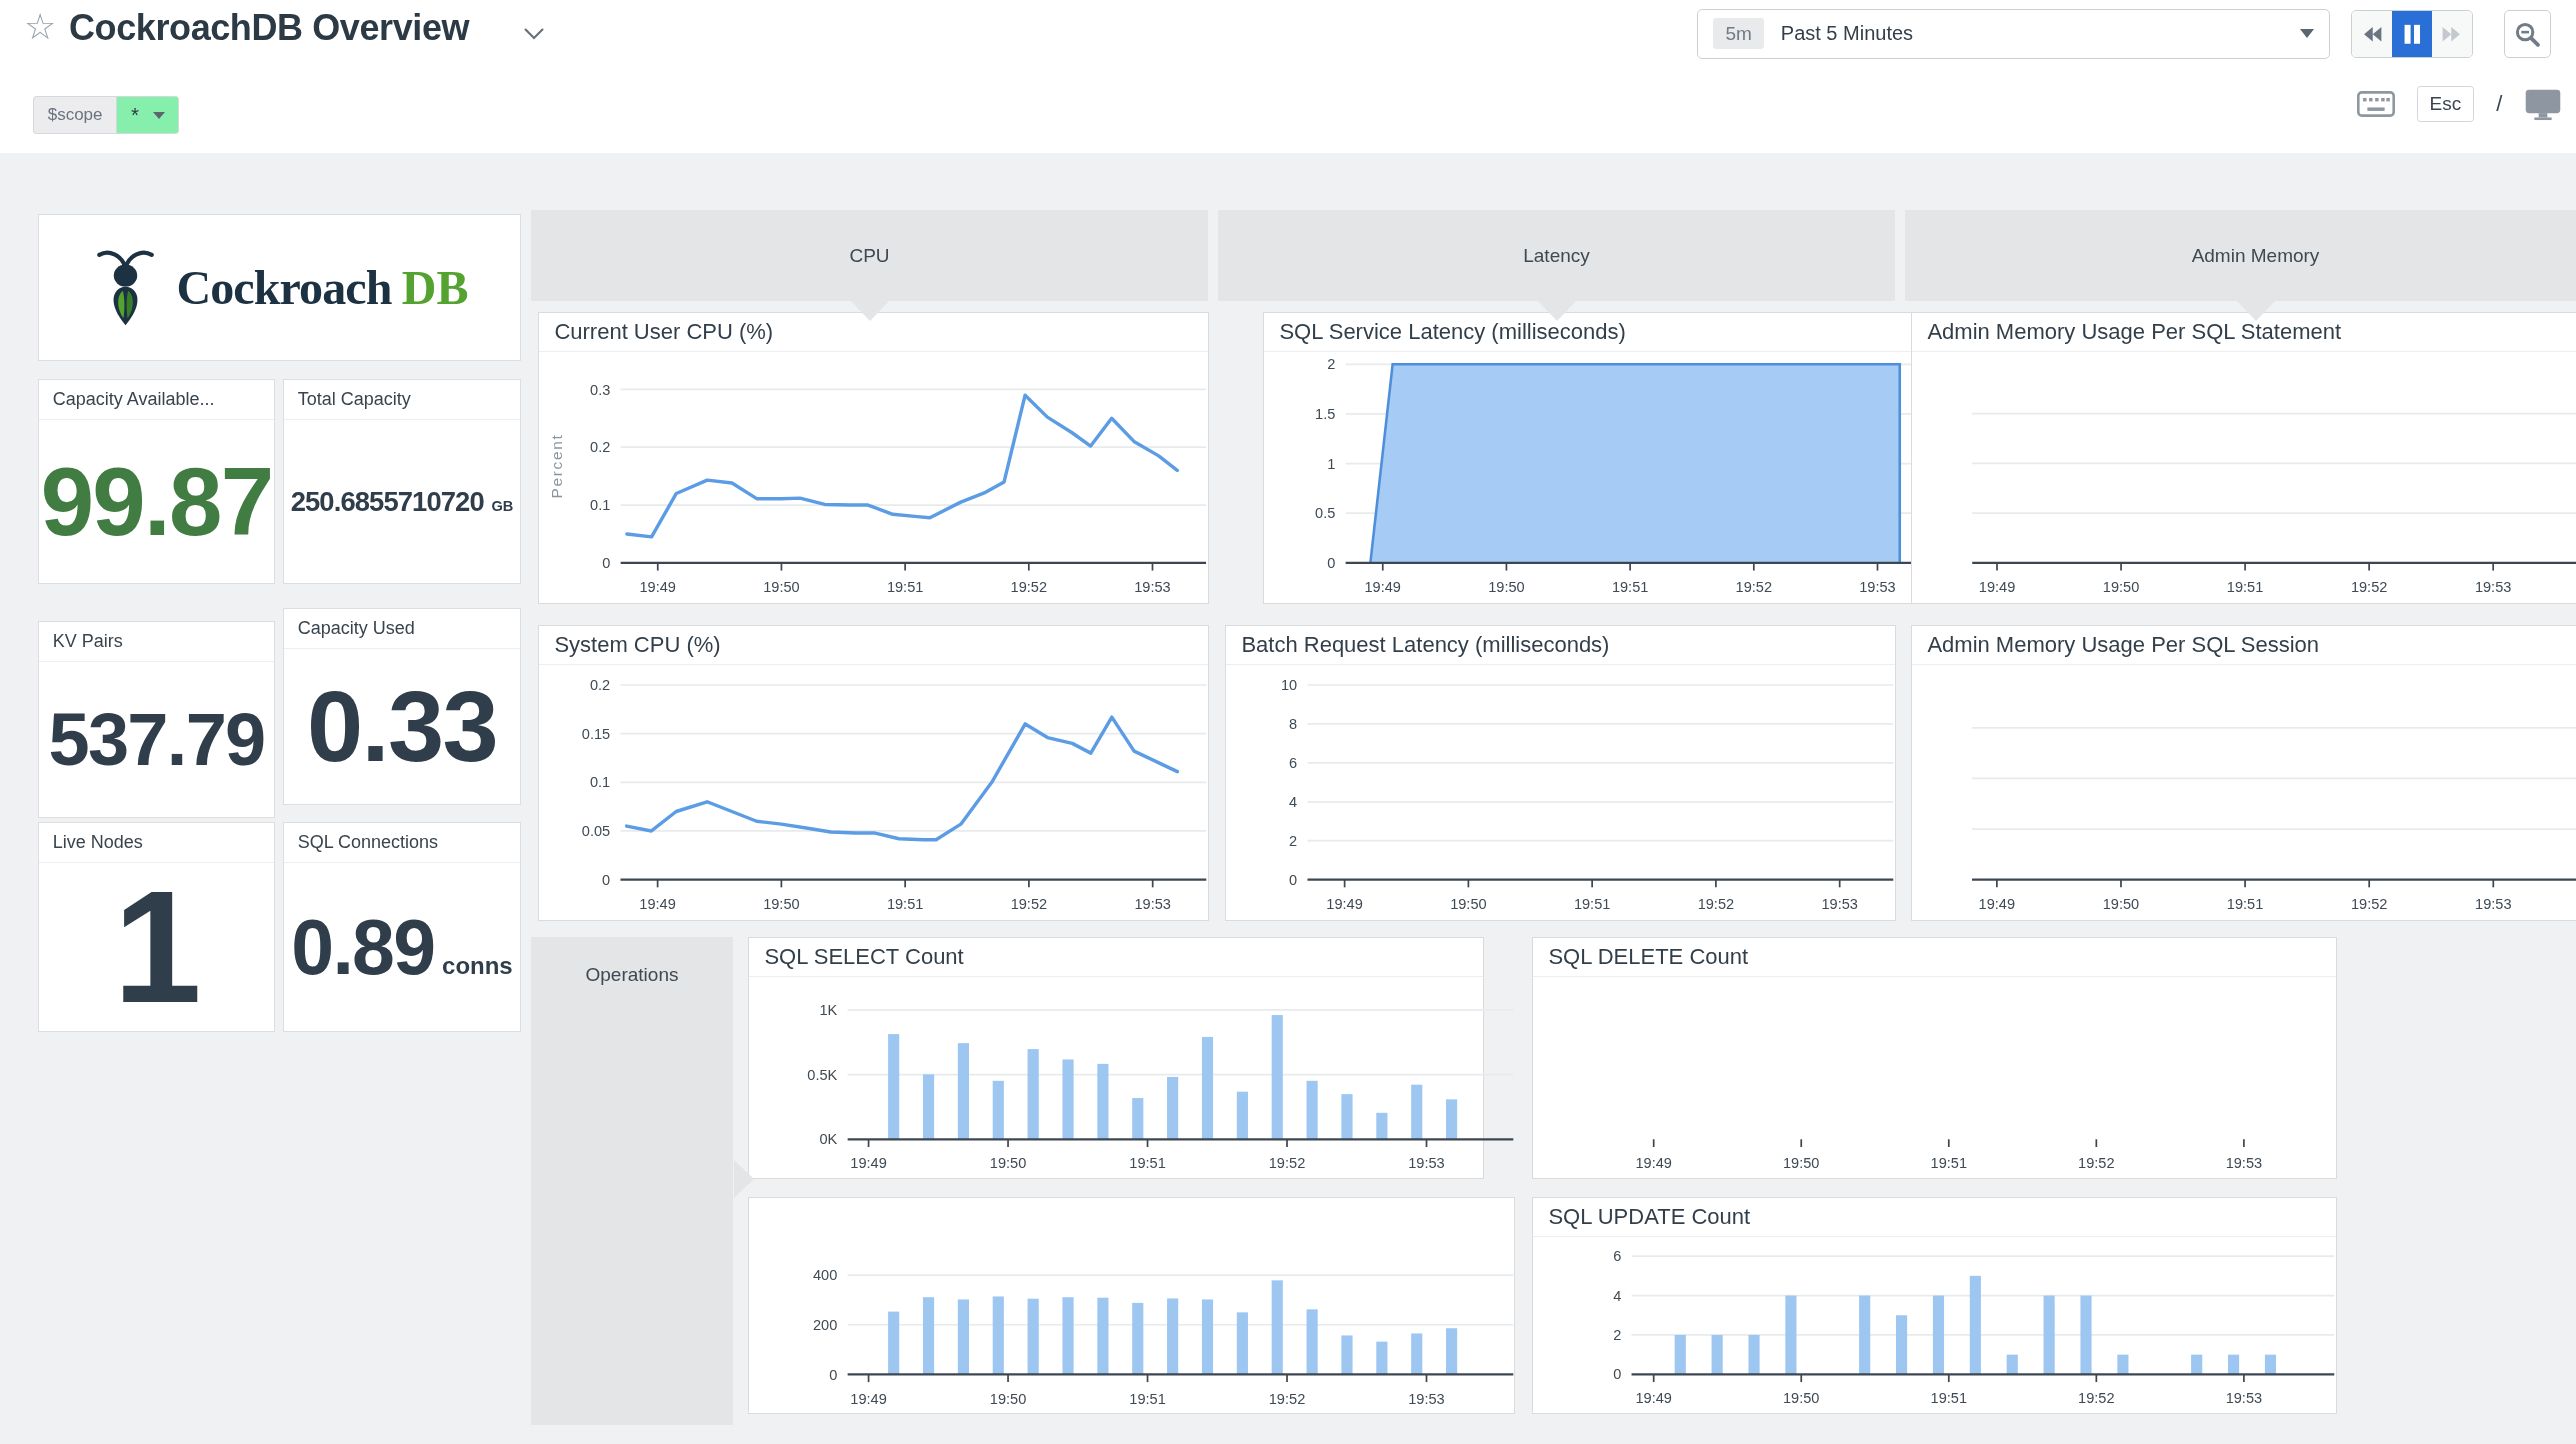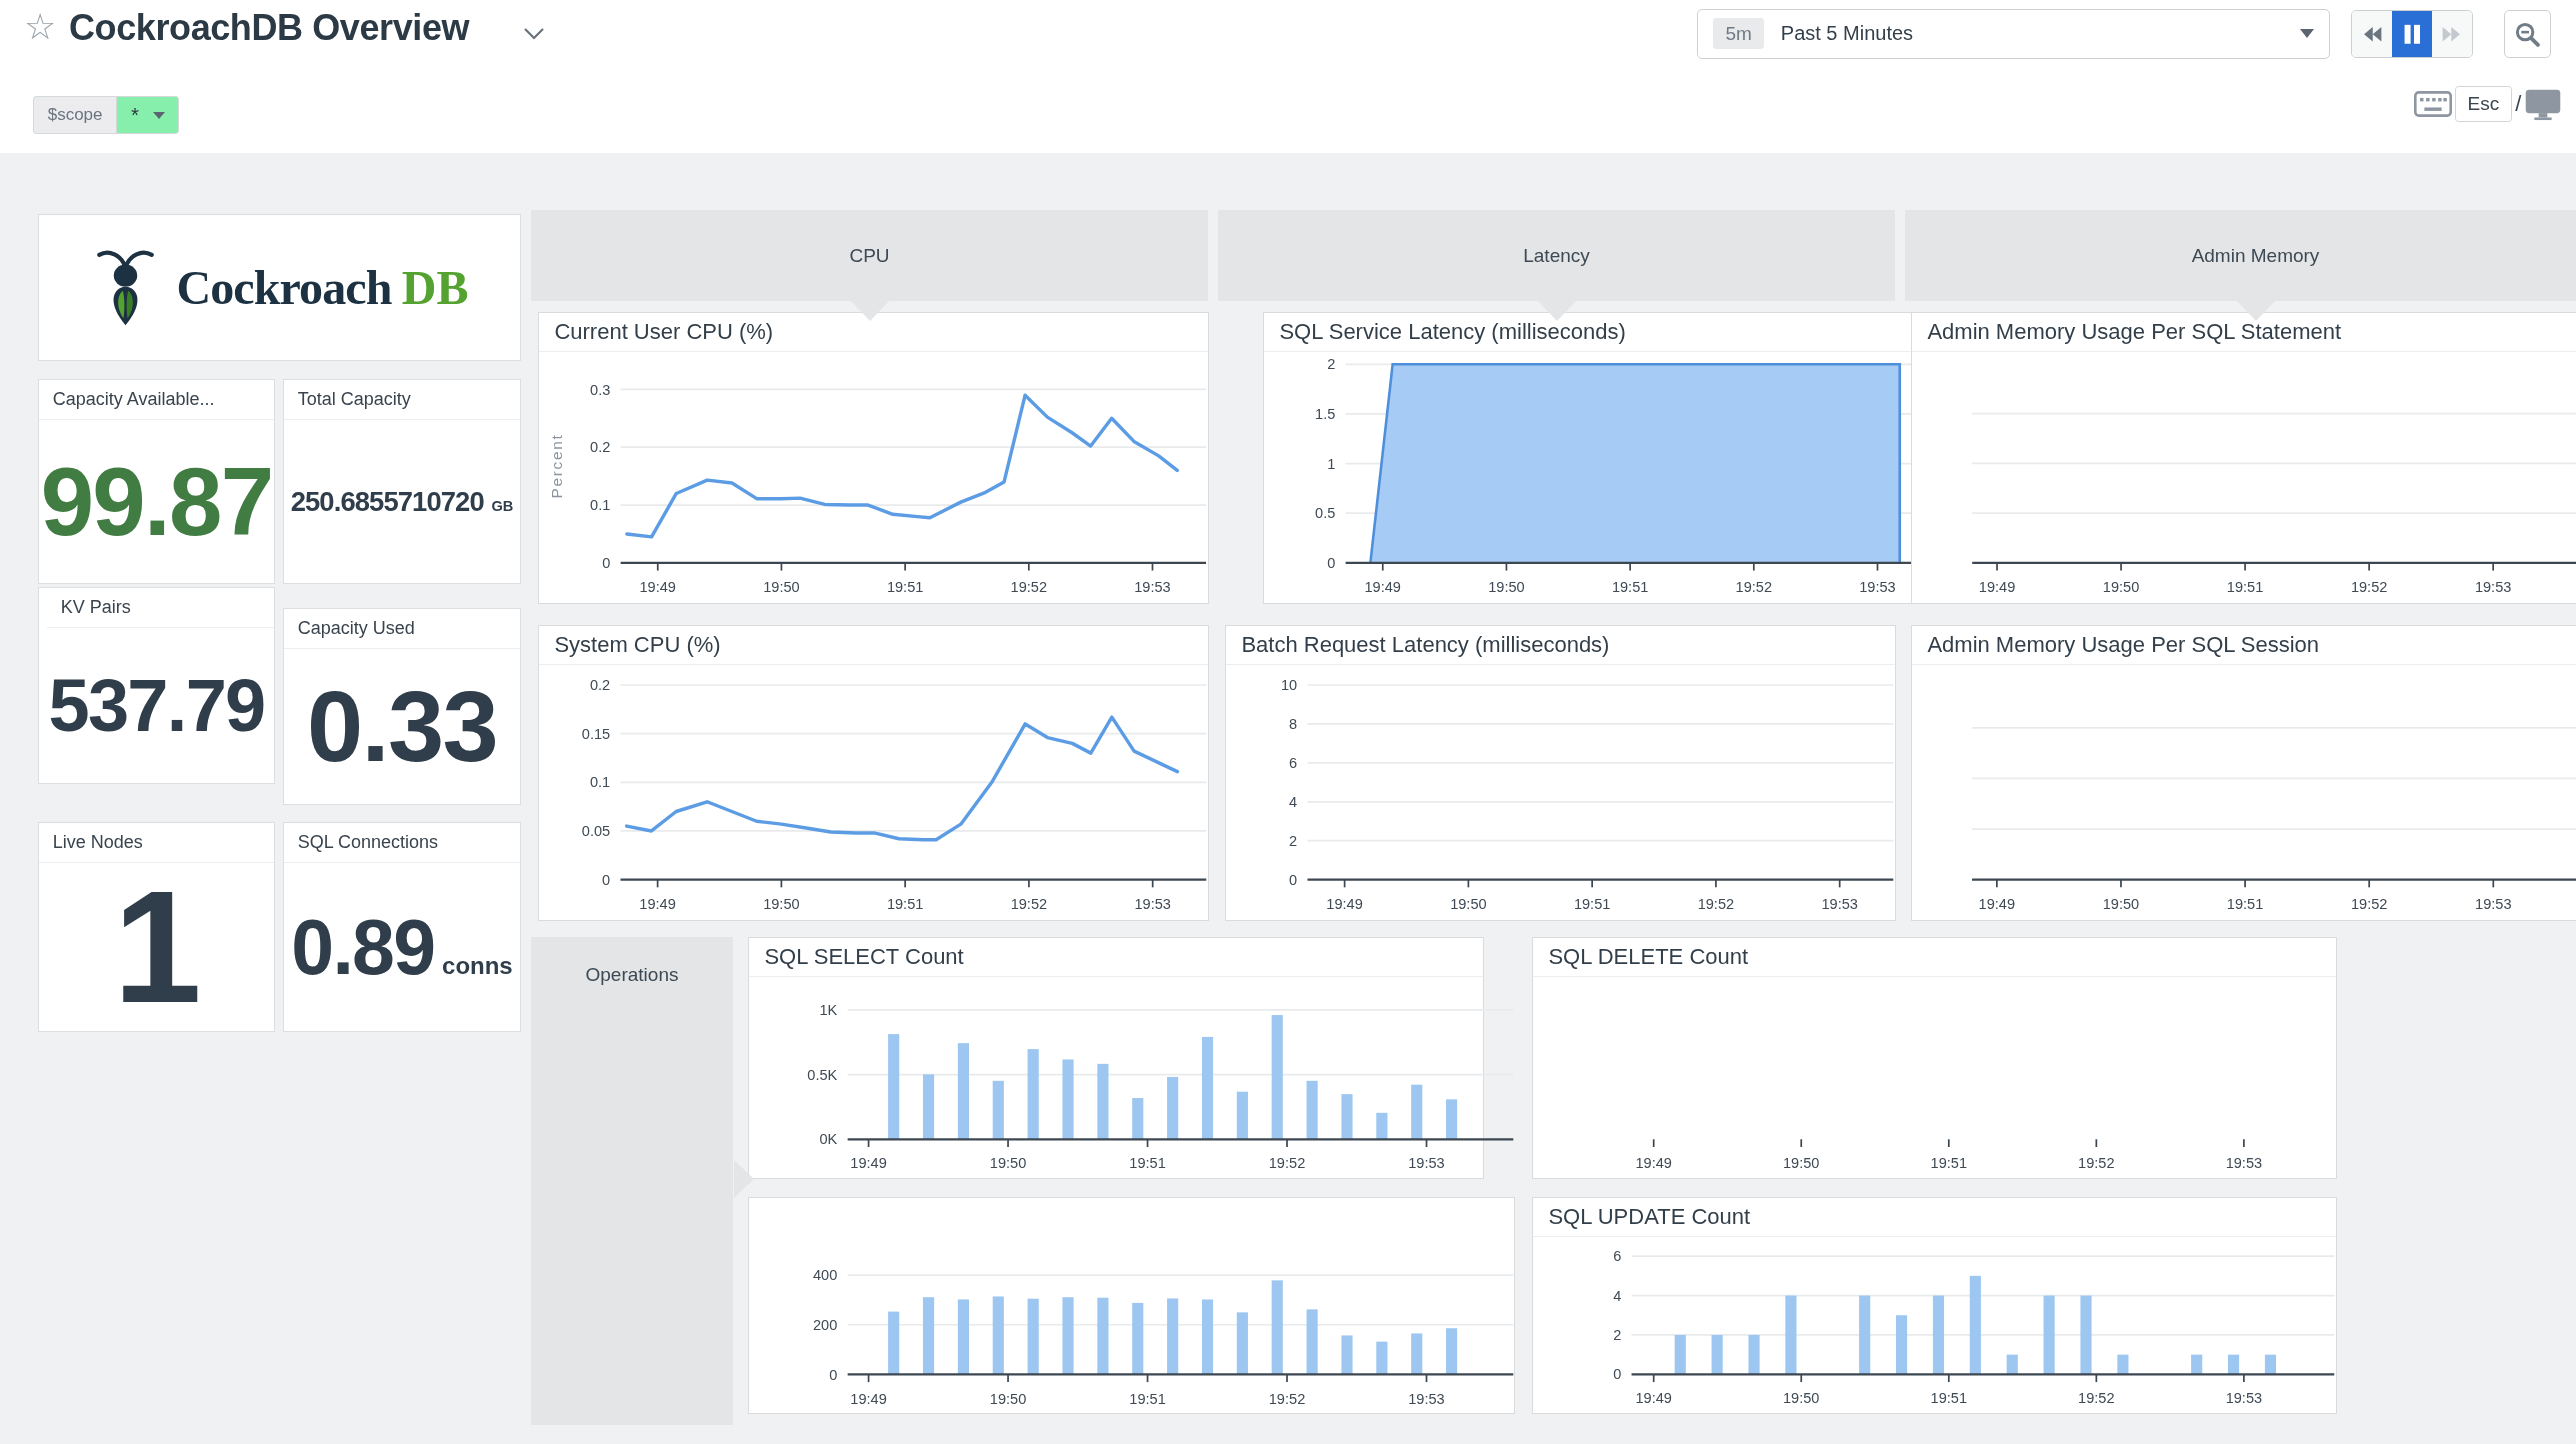--- a/index.html
+++ b/index.html
@@ -17,21 +17,21 @@
   .caret{width:0;height:0;border-left:7.7px solid transparent;border-right:7.7px solid transparent;border-top:9.4px solid #5a6570;}
   .tp-caret{margin-left:auto;}
   .btn-group{position:absolute;left:2351px;top:10.3px;height:48px;border:0.9px solid #ccd0d4;border-radius:5.1px;overflow:hidden;display:flex;box-sizing:border-box;background:#f7f8f8;}
   .seg{width:40px;display:flex;align-items:center;justify-content:center;background:#f7f8f8;}
   .seg.active{background:#2a6fd6;}
   .zoom-btn{position:absolute;left:2504px;top:10.3px;width:47px;height:48px;border:0.9px solid #ccd0d4;border-radius:5.1px;background:#fff;display:flex;align-items:center;justify-content:center;box-sizing:border-box;}
   .scope{position:absolute;left:33px;top:96px;height:36px;display:flex;border:0.9px solid #d6d9db;border-radius:3.4px;overflow:hidden;background:#86efac;}
   .scope-key{background:#ececee;padding:0 13.7px;line-height:36px;font-size:17px;color:#6a7480;border-right:0.9px solid #d6d9db;}
   .scope-val{padding:0 13.7px;display:flex;align-items:center;gap:13.7px;font-size:20.6px;color:#2f3a45;}
   .scope-val .caret{border-left-width:6px;border-right-width:6px;border-top-width:7.7px;}
-  .esc-cluster{position:absolute;right:13.7px;top:86px;display:flex;align-items:center;gap:3px;}
+  .esc-cluster{position:absolute;right:13.7px;top:86px;display:flex;align-items:center;gap:22px;}
   .esc-box{border:0.9px solid #d2d6d9;border-radius:3.4px;padding:6px 12px;font-size:19px;color:#3a4550;background:#fff;}
   .slash{font-size:22px;color:#3a4550;}
 
   
   .canvas{position:absolute;top:153px;left:0;width:2576px;height:1291px;background:#f0f1f2;}
 
   .gheader{position:absolute;background:#e4e5e6;display:flex;align-items:center;justify-content:center;font-size:19px;color:#3d4954;}
   .notch-down{position:absolute;top:91px;width:0;height:0;border-left:19px solid transparent;border-right:19px solid transparent;border-top:20.6px solid #e4e5e6;z-index:3;}
   .ops-header{position:absolute;background:#e4e5e6;}
   .ops-label{position:absolute;top:27.4px;left:0;right:0;text-align:center;font-size:19px;color:#3d4954;}
@@ -159,21 +159,21 @@
     </div>
     <div class="card" style="left:283px;top:226px;width:238px;height:205px;">
       <div class="card-title">Total Capacity</div>
       <div class="card-value">
           <span class="vrow">
             <span class="num v1">250.6855710720</span>
             <span class="suffix sfx-gb">GB</span>
           </span>
         </div>
     </div>
-    <div class="card" style="left:38px;top:434px;width:237px;height:197px;padding-left:8px;">
+    <div class="card" style="left:38px;top:468px;width:237px;height:197px;">
       <div class="card-title">KV Pairs</div>
       <div class="card-value">
           <span class="vrow">
             <span class="num v2">537.79</span>
           </span>
         </div>
     </div>
     <div class="card" style="left:283px;top:455px;width:238px;height:197px;">
       <div class="card-title">Capacity Used</div>
       <div class="card-value">

